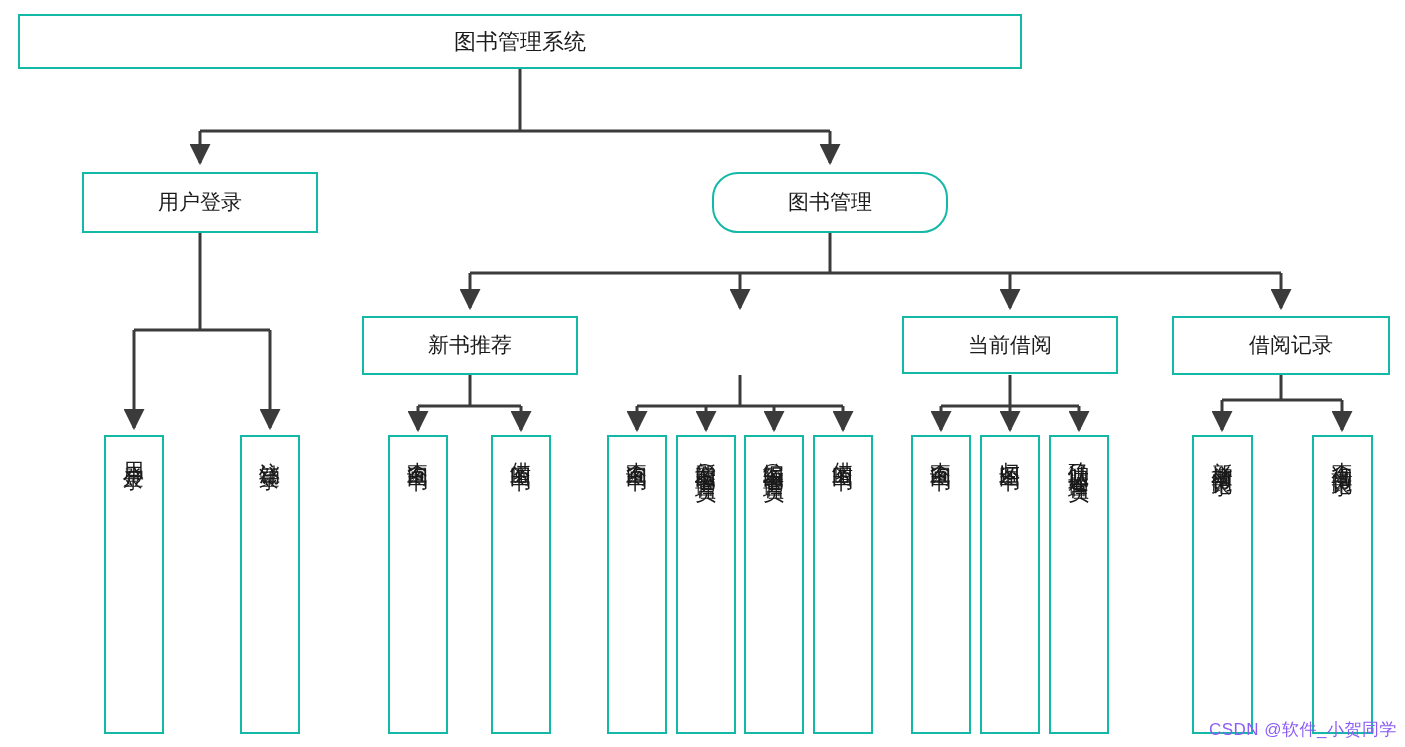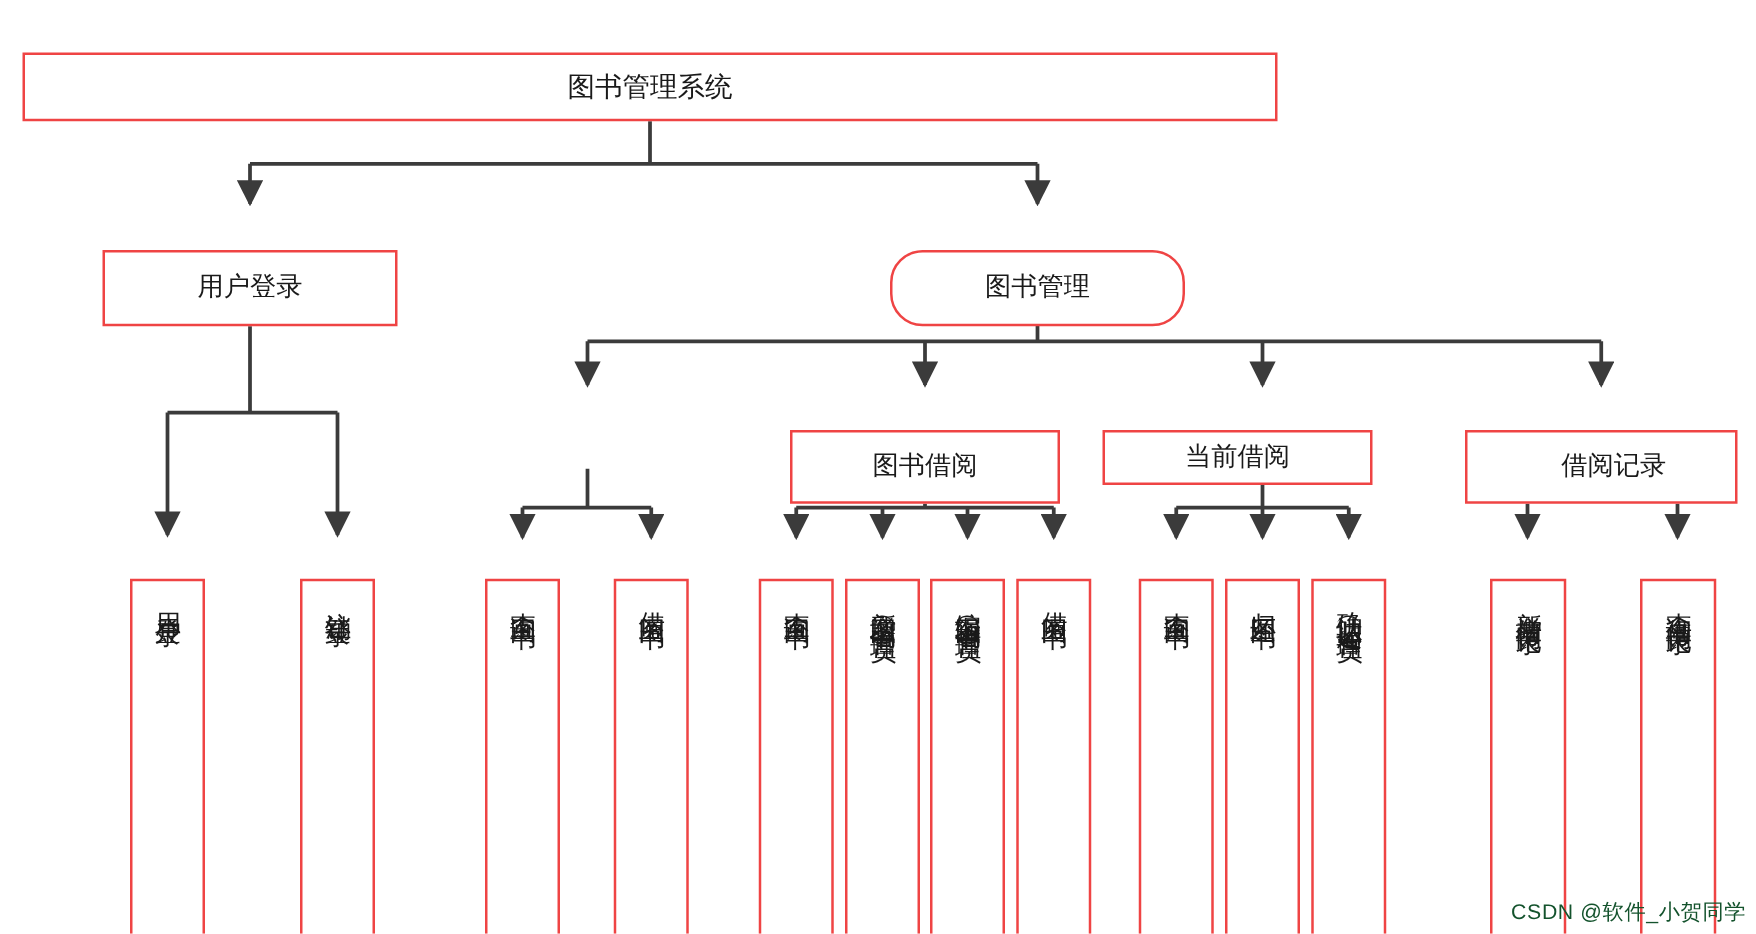--- a/index.html
+++ b/index.html
@@ -21,27 +21,26 @@
     position: absolute;
     left: 0;
     top: 0;
     width: 1405px;
     height: 747px;
     pointer-events: none;
   }
   .node {
     position: absolute;
     box-sizing: border-box;
-    border: 2px solid #ef4444;
+    border: 2px solid #14b8a6;
     background: #ffffff;
     display: flex;
     align-items: center;
     justify-content: center;
     color: #1a1a1a;
-    margin-top: 28px;
   }
   .node .label {
     display: block;
     text-align: center;
     line-height: 1.18;
     white-space: nowrap;
   }
   .node.horiz .label {
     font-size: 21px;
   }
@@ -58,21 +57,21 @@
     font-size: 21px;
     letter-spacing: 3px;
     line-height: 1;
     white-space: nowrap;
   }
   .watermark {
     position: absolute;
     right: 8px;
     bottom: 6px;
     font-size: 17px;
-    color: #14532d;
+    color: #8b5cf6;
     letter-spacing: 0.5px;
     white-space: nowrap;
     font-family: "Liberation Sans", "DejaVu Sans", sans-serif;
   }
 </style>
 </head>
 <body>
 
 <div id="canvas">
 
@@ -130,24 +129,24 @@
     <span class="label">图书管理系统</span>
   </div>
 
   <div class="node horiz" style="left:82px; top:172px; width:236px; height:61px;">
     <span class="label">用户登录</span>
   </div>
   <div class="node horiz" style="left:712px; top:172px; width:236px; height:61px;border-radius:26px;">
     <span class="label">图书管理</span>
   </div>
 
-  <div class="node horiz" style="left:632px; top:316px; width:216px; height:59px;">
-    <span class="label">图书借阅</span>
+  <div class="node horiz" style="left:362px; top:316px; width:216px; height:59px;">
+    <span class="label">新书推荐</span>
   </div>
-  <div class="node horiz" style="left:882px; top:316px; width:216px; height:44px;">
+  <div class="node horiz" style="left:902px; top:316px; width:216px; height:58px;">
     <span class="label">当前借阅</span>
   </div>
   <div class="node horiz" style="left:1172px; top:316px; width:218px; height:59px;padding-left:20px;">
     <span class="label">借阅记录</span>
   </div>
 
   <div class="node vert" style="left:104px; top:435px; width:60px; height:299px;">
     <span class="label">用户登录</span>
   </div>
   <div class="node vert" style="left:240px; top:435px; width:60px; height:299px;">

